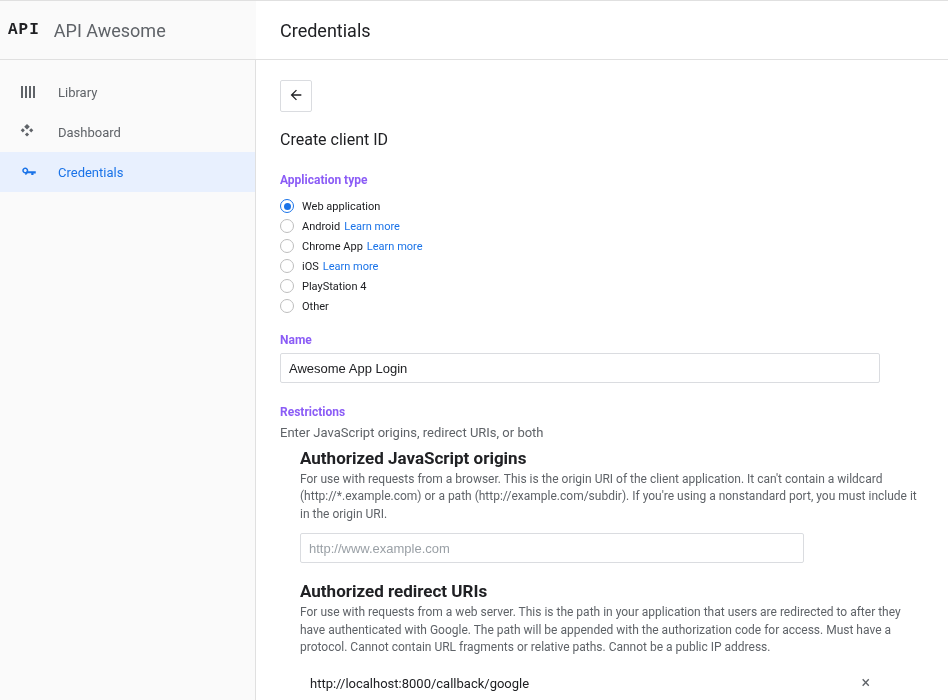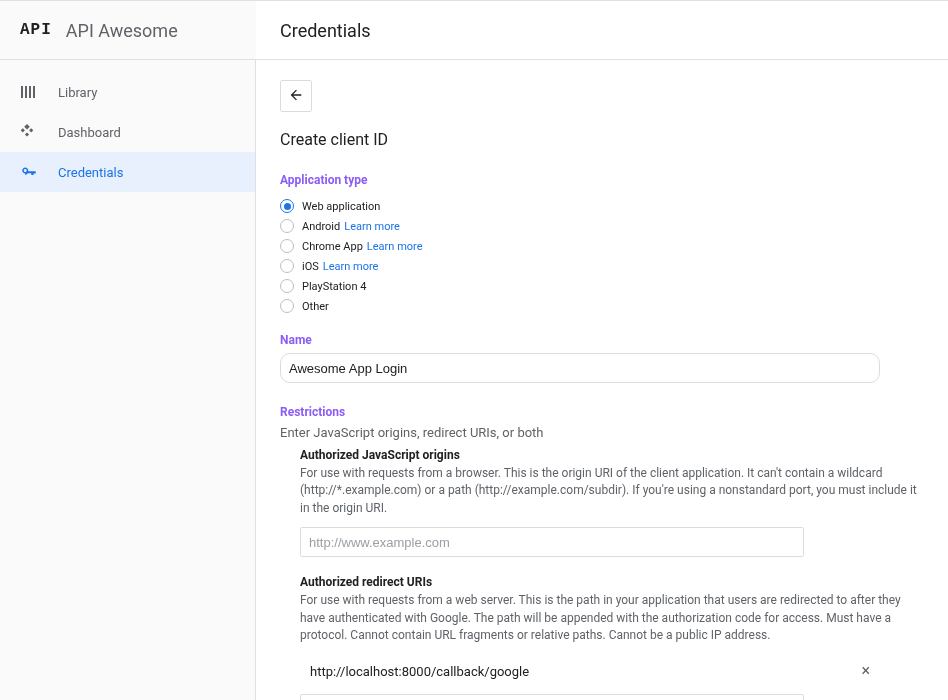--- a/index.html
+++ b/index.html
@@ -15,21 +15,21 @@
 .topbar {
   display: flex;
   height: 60px;
   border-top: 1px solid #e0e0e0;
   border-bottom: 1px solid #e0e0e0;
 }
 .topbar-left {
   width: 256px;
   display: flex;
   align-items: center;
-  padding-left: 20px;
+  padding-left: 8px;
   font-size: 18px;
   color: #5f6368;
   background: #fafafa;
 }
 .topbar-left .logo {
   font-family: "Courier New", monospace;
   font-weight: 700;
   letter-spacing: 1px;
   color: #202124;
   margin-right: 14px;
@@ -135,33 +135,33 @@
 .radio-row .learn {
   color: #1a73e8;
   margin-left: 4px;
   cursor: pointer;
   margin-top: 40px;
 }
 .text-input {
   width: 600px;
   height: 30px;
   border: 1px solid #dadce0;
-  border-radius: 10px;
+  border-radius: 2px;
   padding: 0 8px;
   font-size: 13px;
   color: #202124;
   outline: none;
 }
 .text-input::placeholder { color: #9aa0a6; }
 .name-block { margin-bottom: 22px; }
 .restrictions-block { margin-bottom: 20px; }
 .restrictions-inner { padding-left: 20px; }
 .sub-section { margin-bottom: 18px; }
 .sub-title {
-  font-size: 12px;
+  font-size: 17px;
   font-weight: 700;
   color: #202124;
   margin-bottom: 3px;
 }
 .sub-desc {
   font-size: 12px;
   color: #5f6368;
   line-height: 1.45;
   margin-bottom: 10px;
 }

